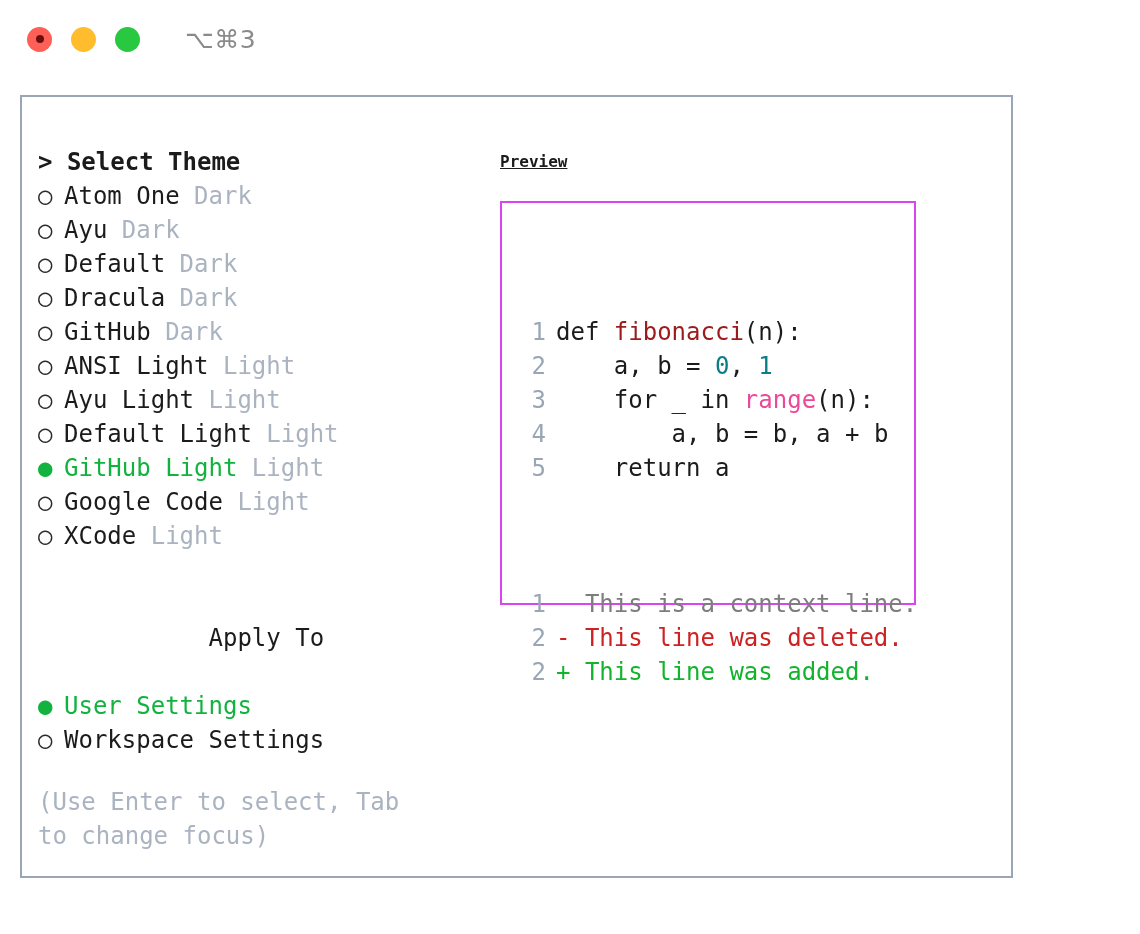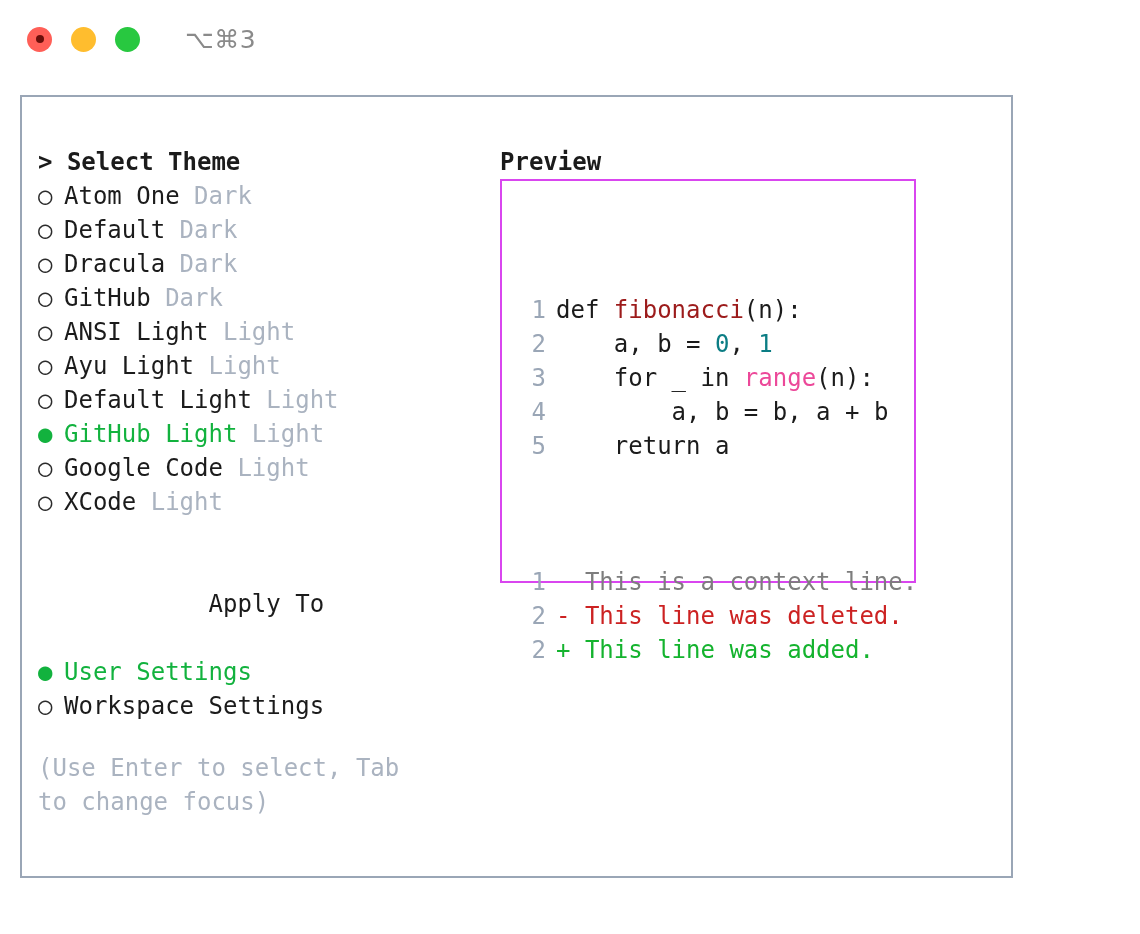--- a/index.html
+++ b/index.html
@@ -133,24 +133,26 @@
   }
 
   
   .right-col {
     position: absolute;
     left: 478px;
     top: 48px;
     width: 490px;
   }
   .preview-title {
-    font-size: 24px;
+    font-size: 16px;
     font-weight: bold;
     color: #1b1b1b;
     line-height: 34px;
+    margin-bottom: 22px;
+    text-decoration: underline;
   }
   .preview-box {
     width: 416px;
     height: 404px;
     border: 2px solid #d946ef;
     box-sizing: border-box;
     background: #ffffff;
     position: relative;
   }
   .code {
@@ -198,20 +200,21 @@
 
   <div class="panel">
     <div class="columns">
 
       <div class="left-col">
 
         <div class="list-header">&gt; Select Theme</div>
 
         <div id="theme-list">
             <div class="theme-row"><span class="bullet">○</span><span class="label">Atom One</span><span> </span><span class="variant">Dark</span></div>
+            <div class="theme-row"><span class="bullet">○</span><span class="label">Ayu</span><span> </span><span class="variant">Dark</span></div>
             <div class="theme-row"><span class="bullet">○</span><span class="label">Default</span><span> </span><span class="variant">Dark</span></div>
             <div class="theme-row"><span class="bullet">○</span><span class="label">Dracula</span><span> </span><span class="variant">Dark</span></div>
             <div class="theme-row"><span class="bullet">○</span><span class="label">GitHub</span><span> </span><span class="variant">Dark</span></div>
             <div class="theme-row"><span class="bullet">○</span><span class="label">ANSI Light</span><span> </span><span class="variant">Light</span></div>
             <div class="theme-row"><span class="bullet">○</span><span class="label">Ayu Light</span><span> </span><span class="variant">Light</span></div>
             <div class="theme-row"><span class="bullet">○</span><span class="label">Default Light</span><span> </span><span class="variant">Light</span></div>
             <div class="theme-row"><span class="bullet filled">●</span><span class="label selected">GitHub Light</span><span> </span><span class="variant">Light</span></div>
             <div class="theme-row"><span class="bullet">○</span><span class="label">Google Code</span><span> </span><span class="variant">Light</span></div>
             <div class="theme-row"><span class="bullet">○</span><span class="label">XCode</span><span> </span><span class="variant">Light</span></div>
           </div>

